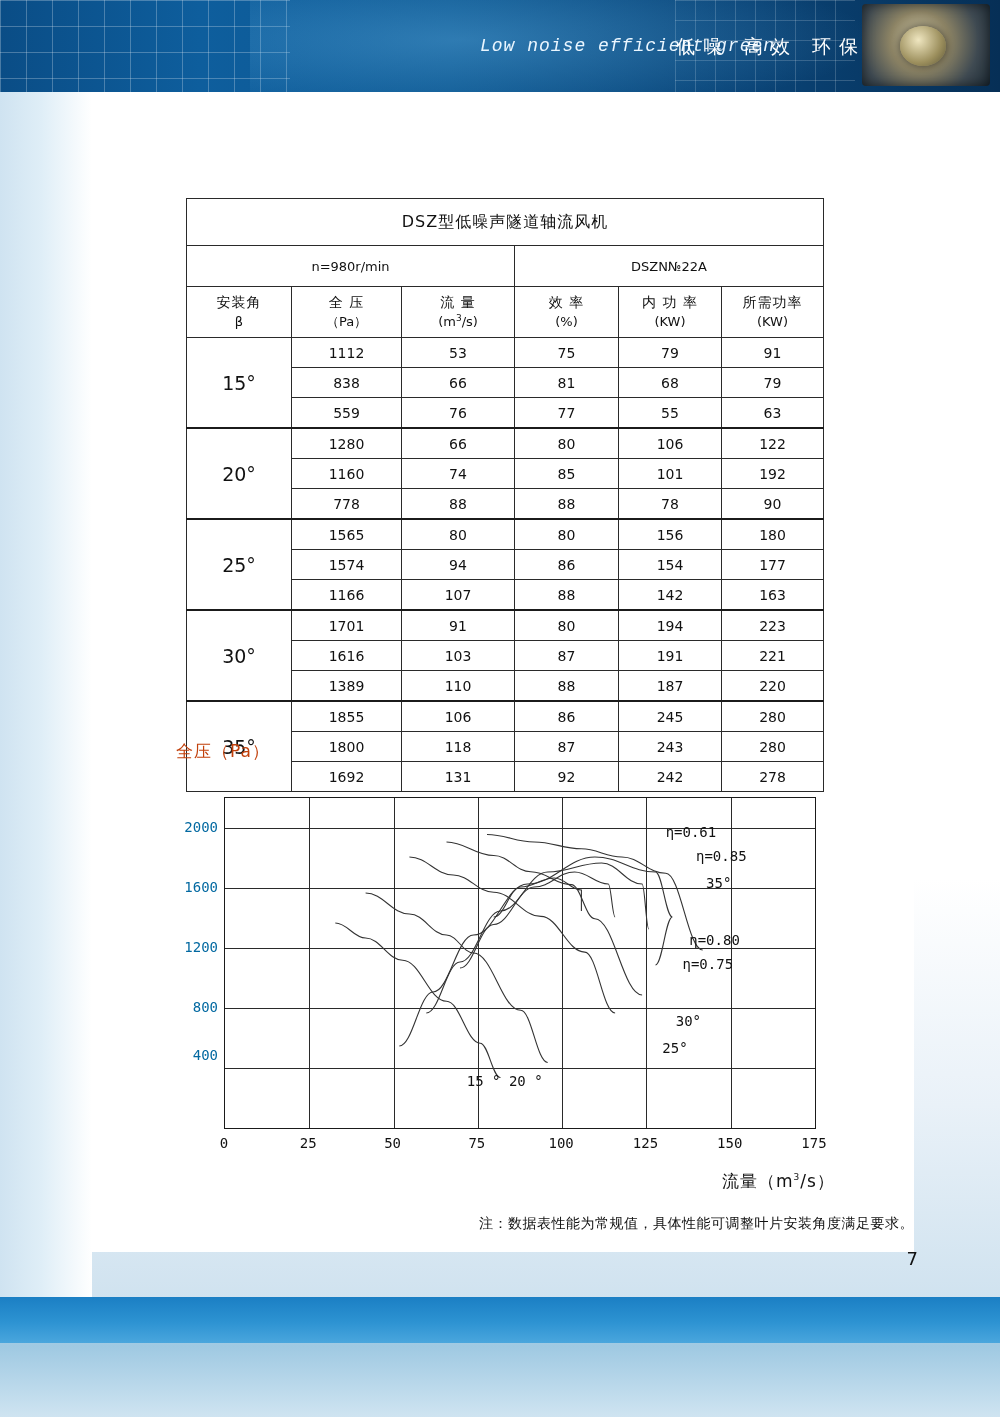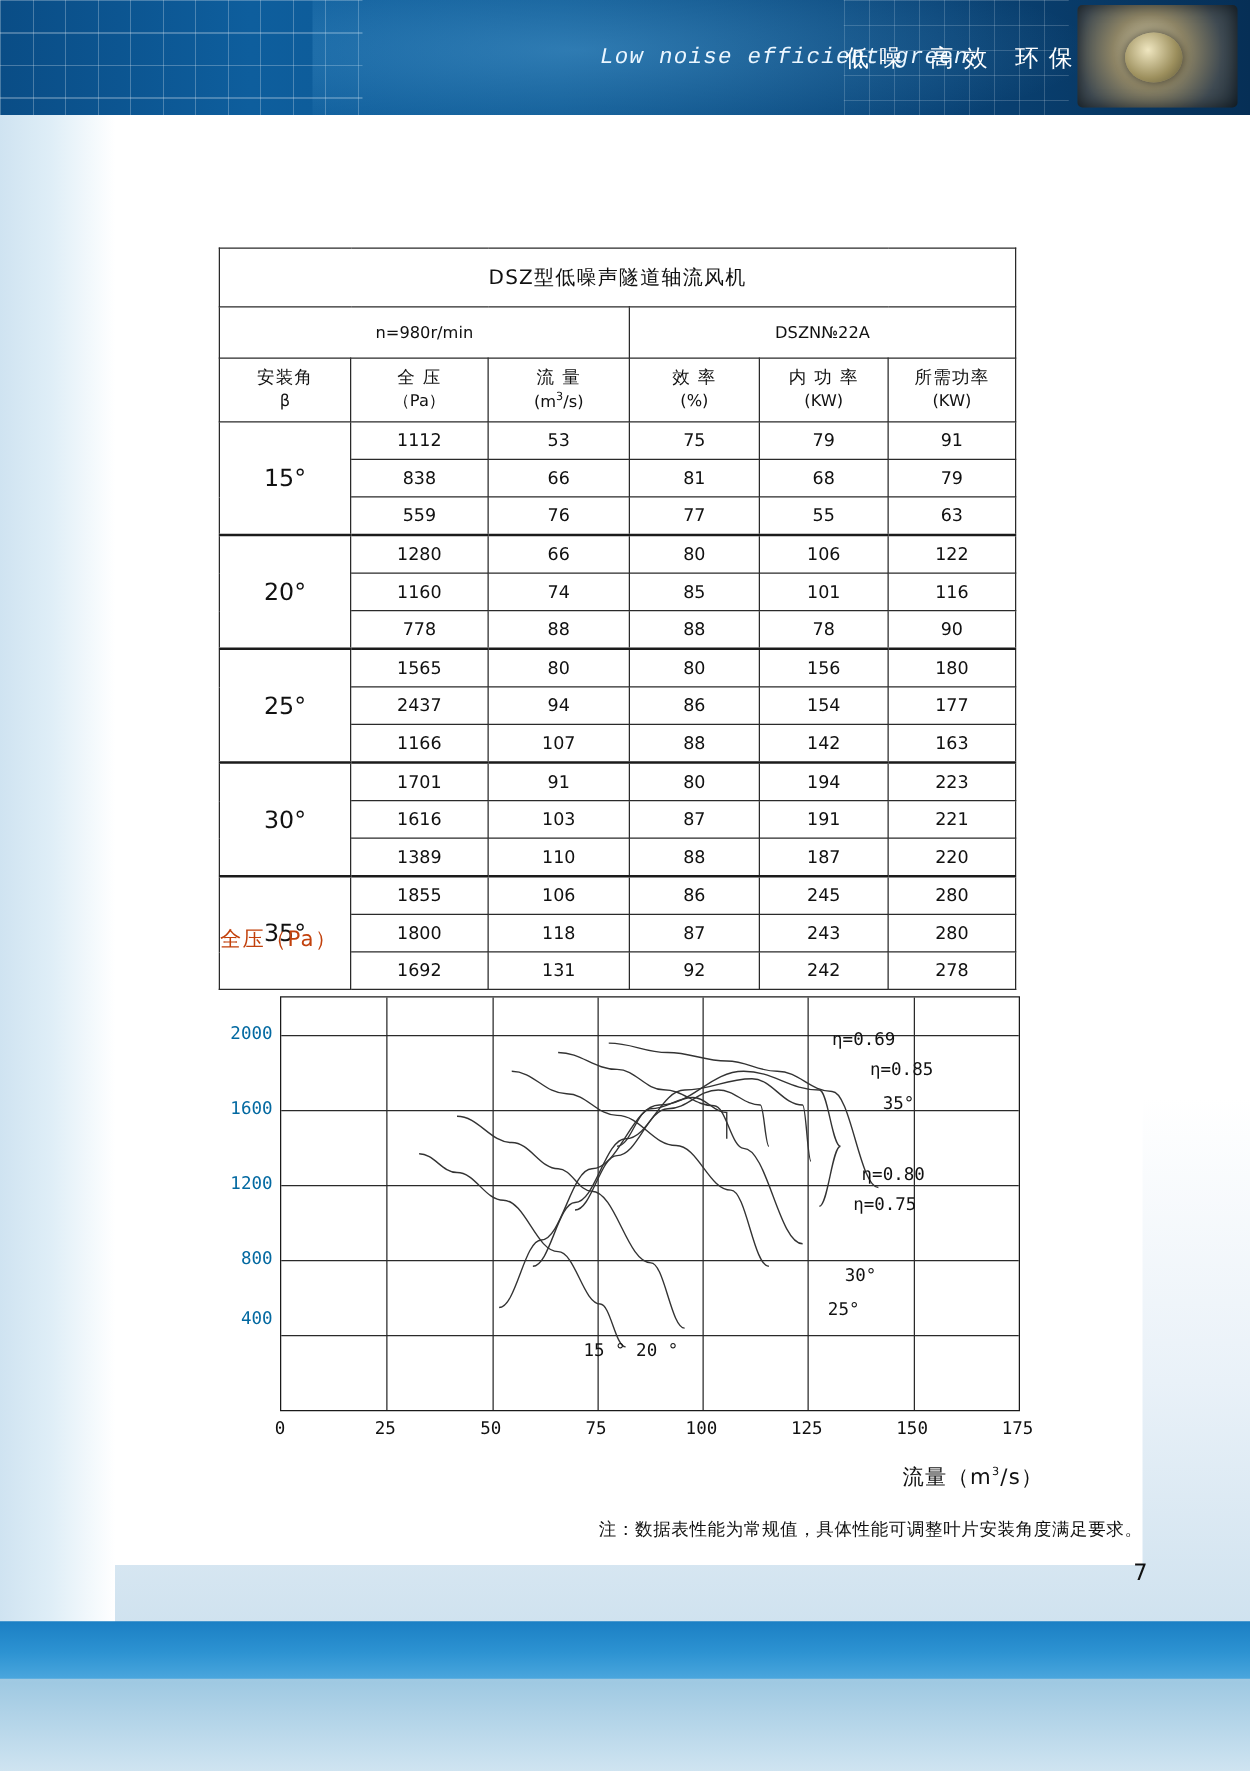--- a/index.html
+++ b/index.html
@@ -115,21 +115,21 @@
     position: absolute;
     left: 92px; top: 92px;
     width: 822px;
     height: 1160px;
     background: #ffffff;
   }
 
   
   .spec-table-wrap {
     position: absolute;
-    left: 175px; top: 198px;
+    left: 186px; top: 198px;
     width: 637px;
   }
   table.spec {
     border-collapse: collapse;
     width: 637px;
     table-layout: fixed;
   }
   table.spec td, table.spec th {
     border: 1px solid #2a2a2a;
     text-align: center;
@@ -354,39 +354,39 @@
           <td class="data-cell thick-top">66</td>
           <td class="data-cell thick-top">80</td>
           <td class="data-cell thick-top">106</td>
           <td class="data-cell thick-top">122</td>
         </tr>
         <tr>
           <td class="data-cell">1160</td>
           <td class="data-cell">74</td>
           <td class="data-cell">85</td>
           <td class="data-cell">101</td>
-          <td class="data-cell">116</td>
+          <td class="data-cell">192</td>
         </tr>
         <tr>
           <td class="data-cell">778</td>
           <td class="data-cell">88</td>
           <td class="data-cell">88</td>
           <td class="data-cell">78</td>
           <td class="data-cell">90</td>
         </tr>
         <tr>
           <td class="data-cell angle-cell thick-top" rowspan="3">25°</td>
           <td class="data-cell thick-top">1565</td>
           <td class="data-cell thick-top">80</td>
           <td class="data-cell thick-top">80</td>
           <td class="data-cell thick-top">156</td>
           <td class="data-cell thick-top">180</td>
         </tr>
         <tr>
-          <td class="data-cell">2437</td>
+          <td class="data-cell">1574</td>
           <td class="data-cell">94</td>
           <td class="data-cell">86</td>
           <td class="data-cell">154</td>
           <td class="data-cell">177</td>
         </tr>
         <tr>
           <td class="data-cell">1166</td>
           <td class="data-cell">107</td>
           <td class="data-cell">88</td>
           <td class="data-cell">142</td>
@@ -481,21 +481,21 @@
       <div class="xtick" style="left: 84.2857px;">25</div>
       <div class="xtick" style="left: 168.571px;">50</div>
       <div class="xtick" style="left: 252.857px;">75</div>
       <div class="xtick" style="left: 337.143px;">100</div>
       <div class="xtick" style="left: 421.429px;">125</div>
       <div class="xtick" style="left: 505.714px;">150</div>
       <div class="xtick" style="left: 590px;">175</div>
     </div>
 
   <div id="annot-layer">
-      <div class="annot" style="left: 573.657px; top: 89px;">η=0.69</div>
+      <div class="annot" style="left: 573.657px; top: 89px;">η=0.61</div>
       <div class="annot" style="left: 604px; top: 113px;">η=0.85</div>
       <div class="annot" style="left: 597.257px; top: 197px;">η=0.80</div>
       <div class="annot" style="left: 590.514px; top: 221px;">η=0.75</div>
       <div class="annot" style="left: 614.114px; top: 140px;">35°</div>
       <div class="annot" style="left: 583.771px; top: 278px;">30°</div>
       <div class="annot" style="left: 570.286px; top: 305px;">25°</div>
       <div class="annot" style="left: 374.743px; top: 338px;">15 ° 20 °</div>
     </div>
 
   <div class="x-axis-label">流量（m<sup>3</sup>/s）</div>

